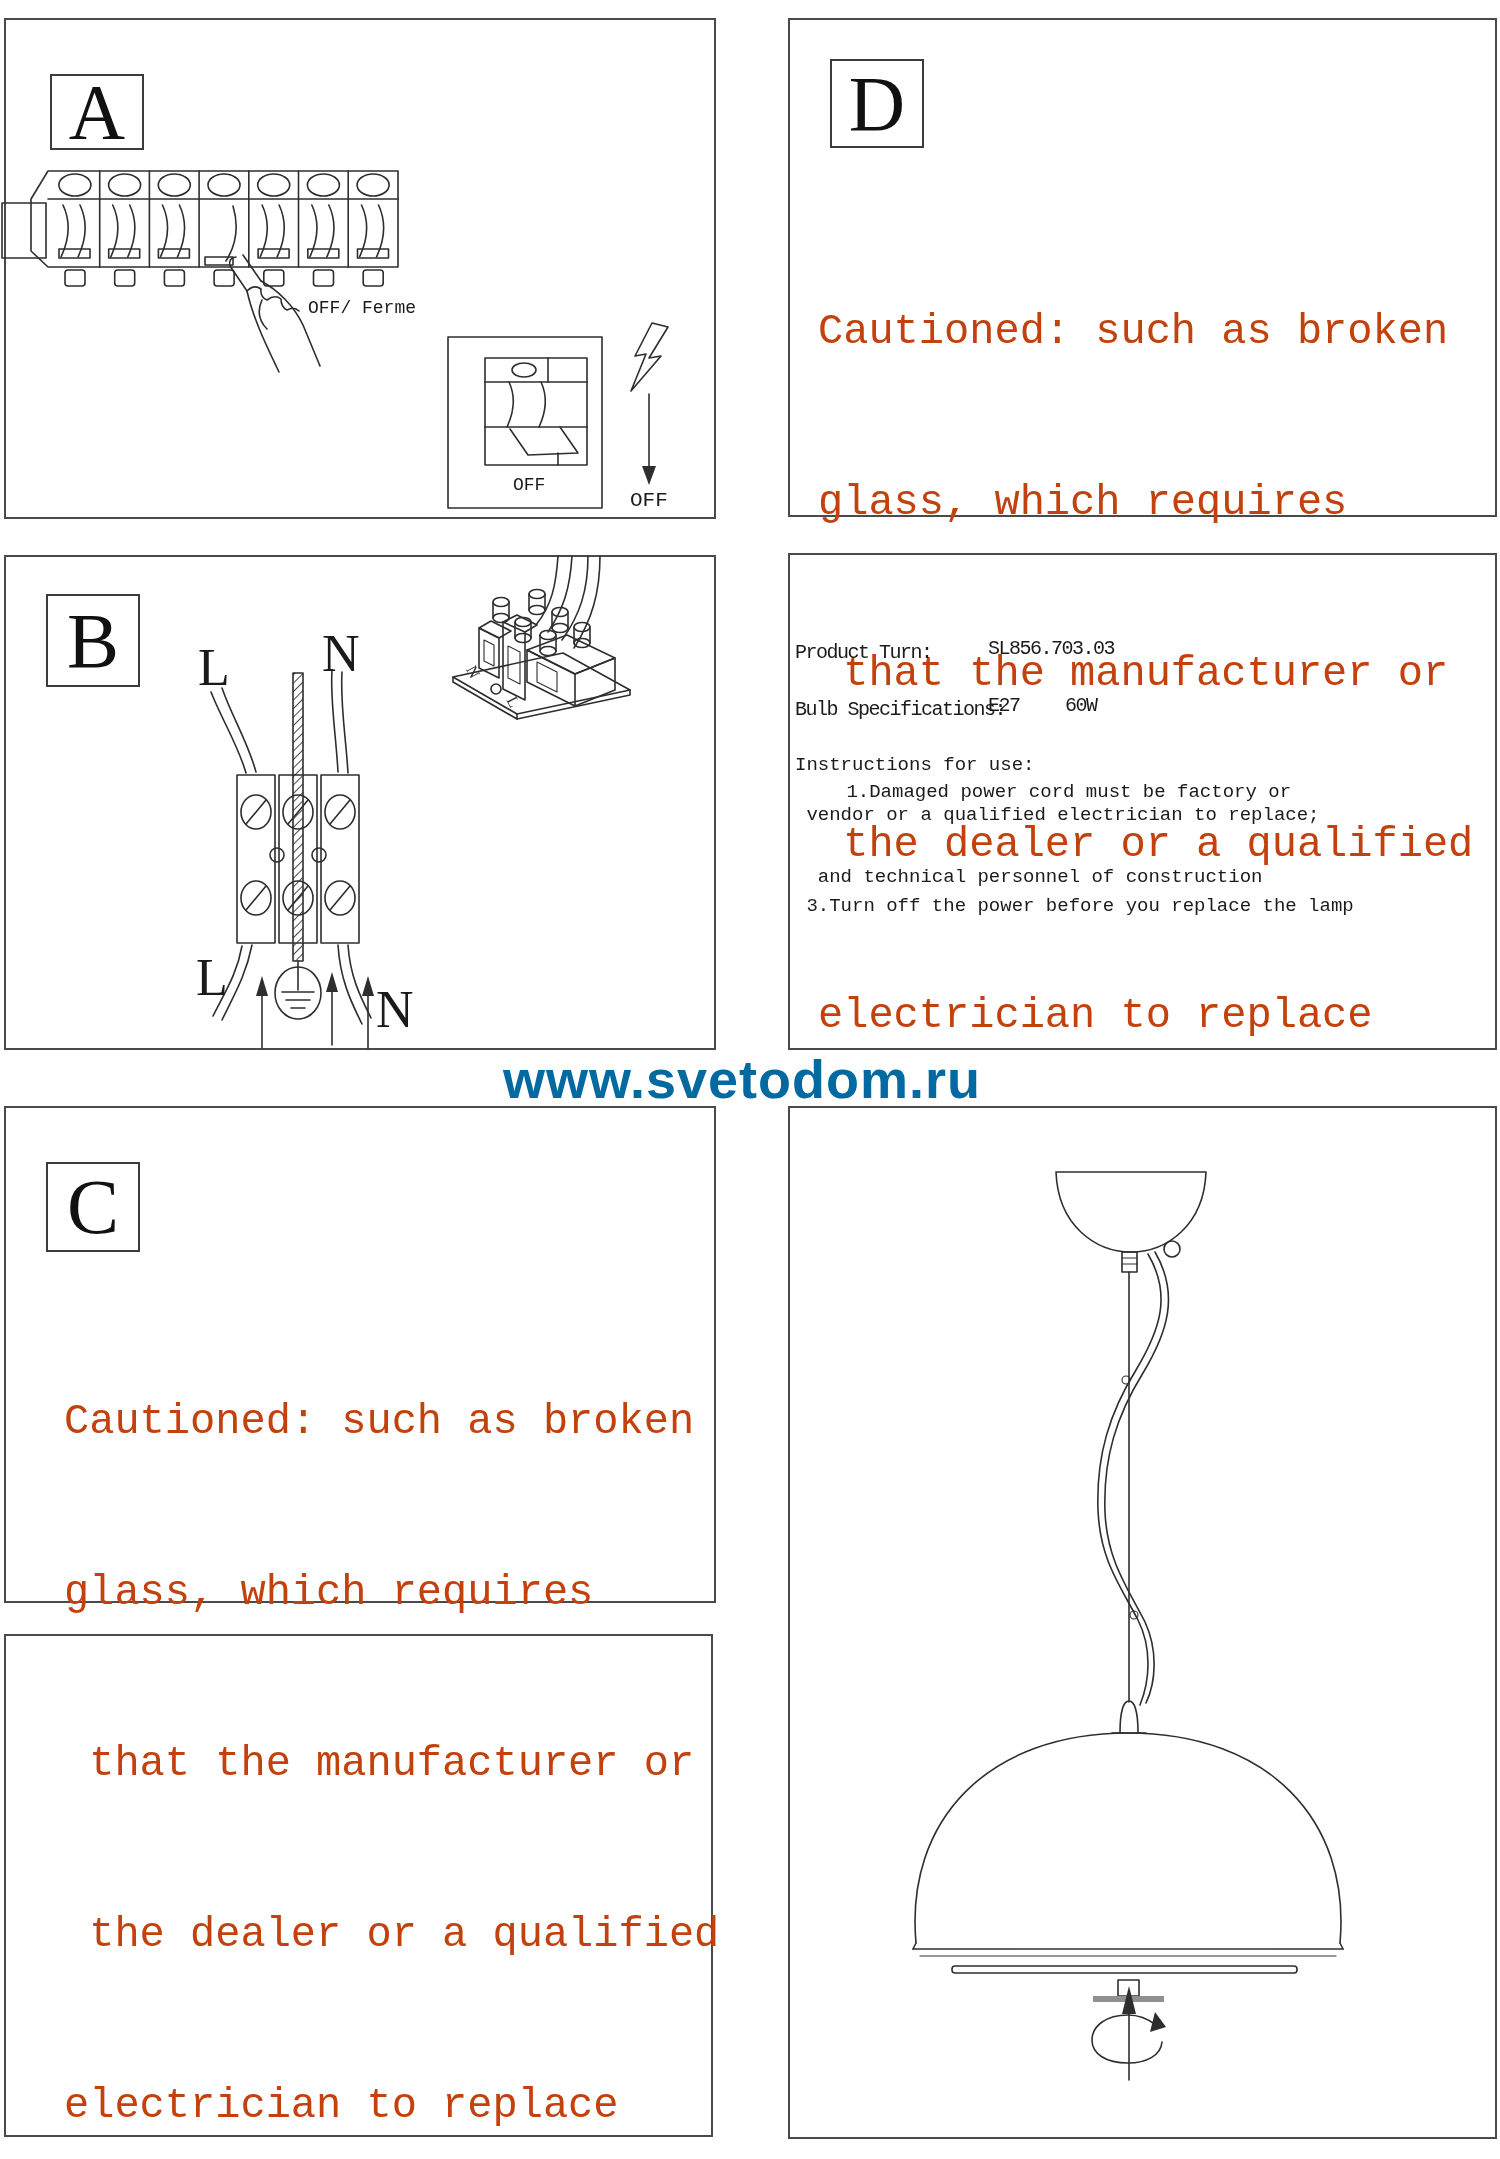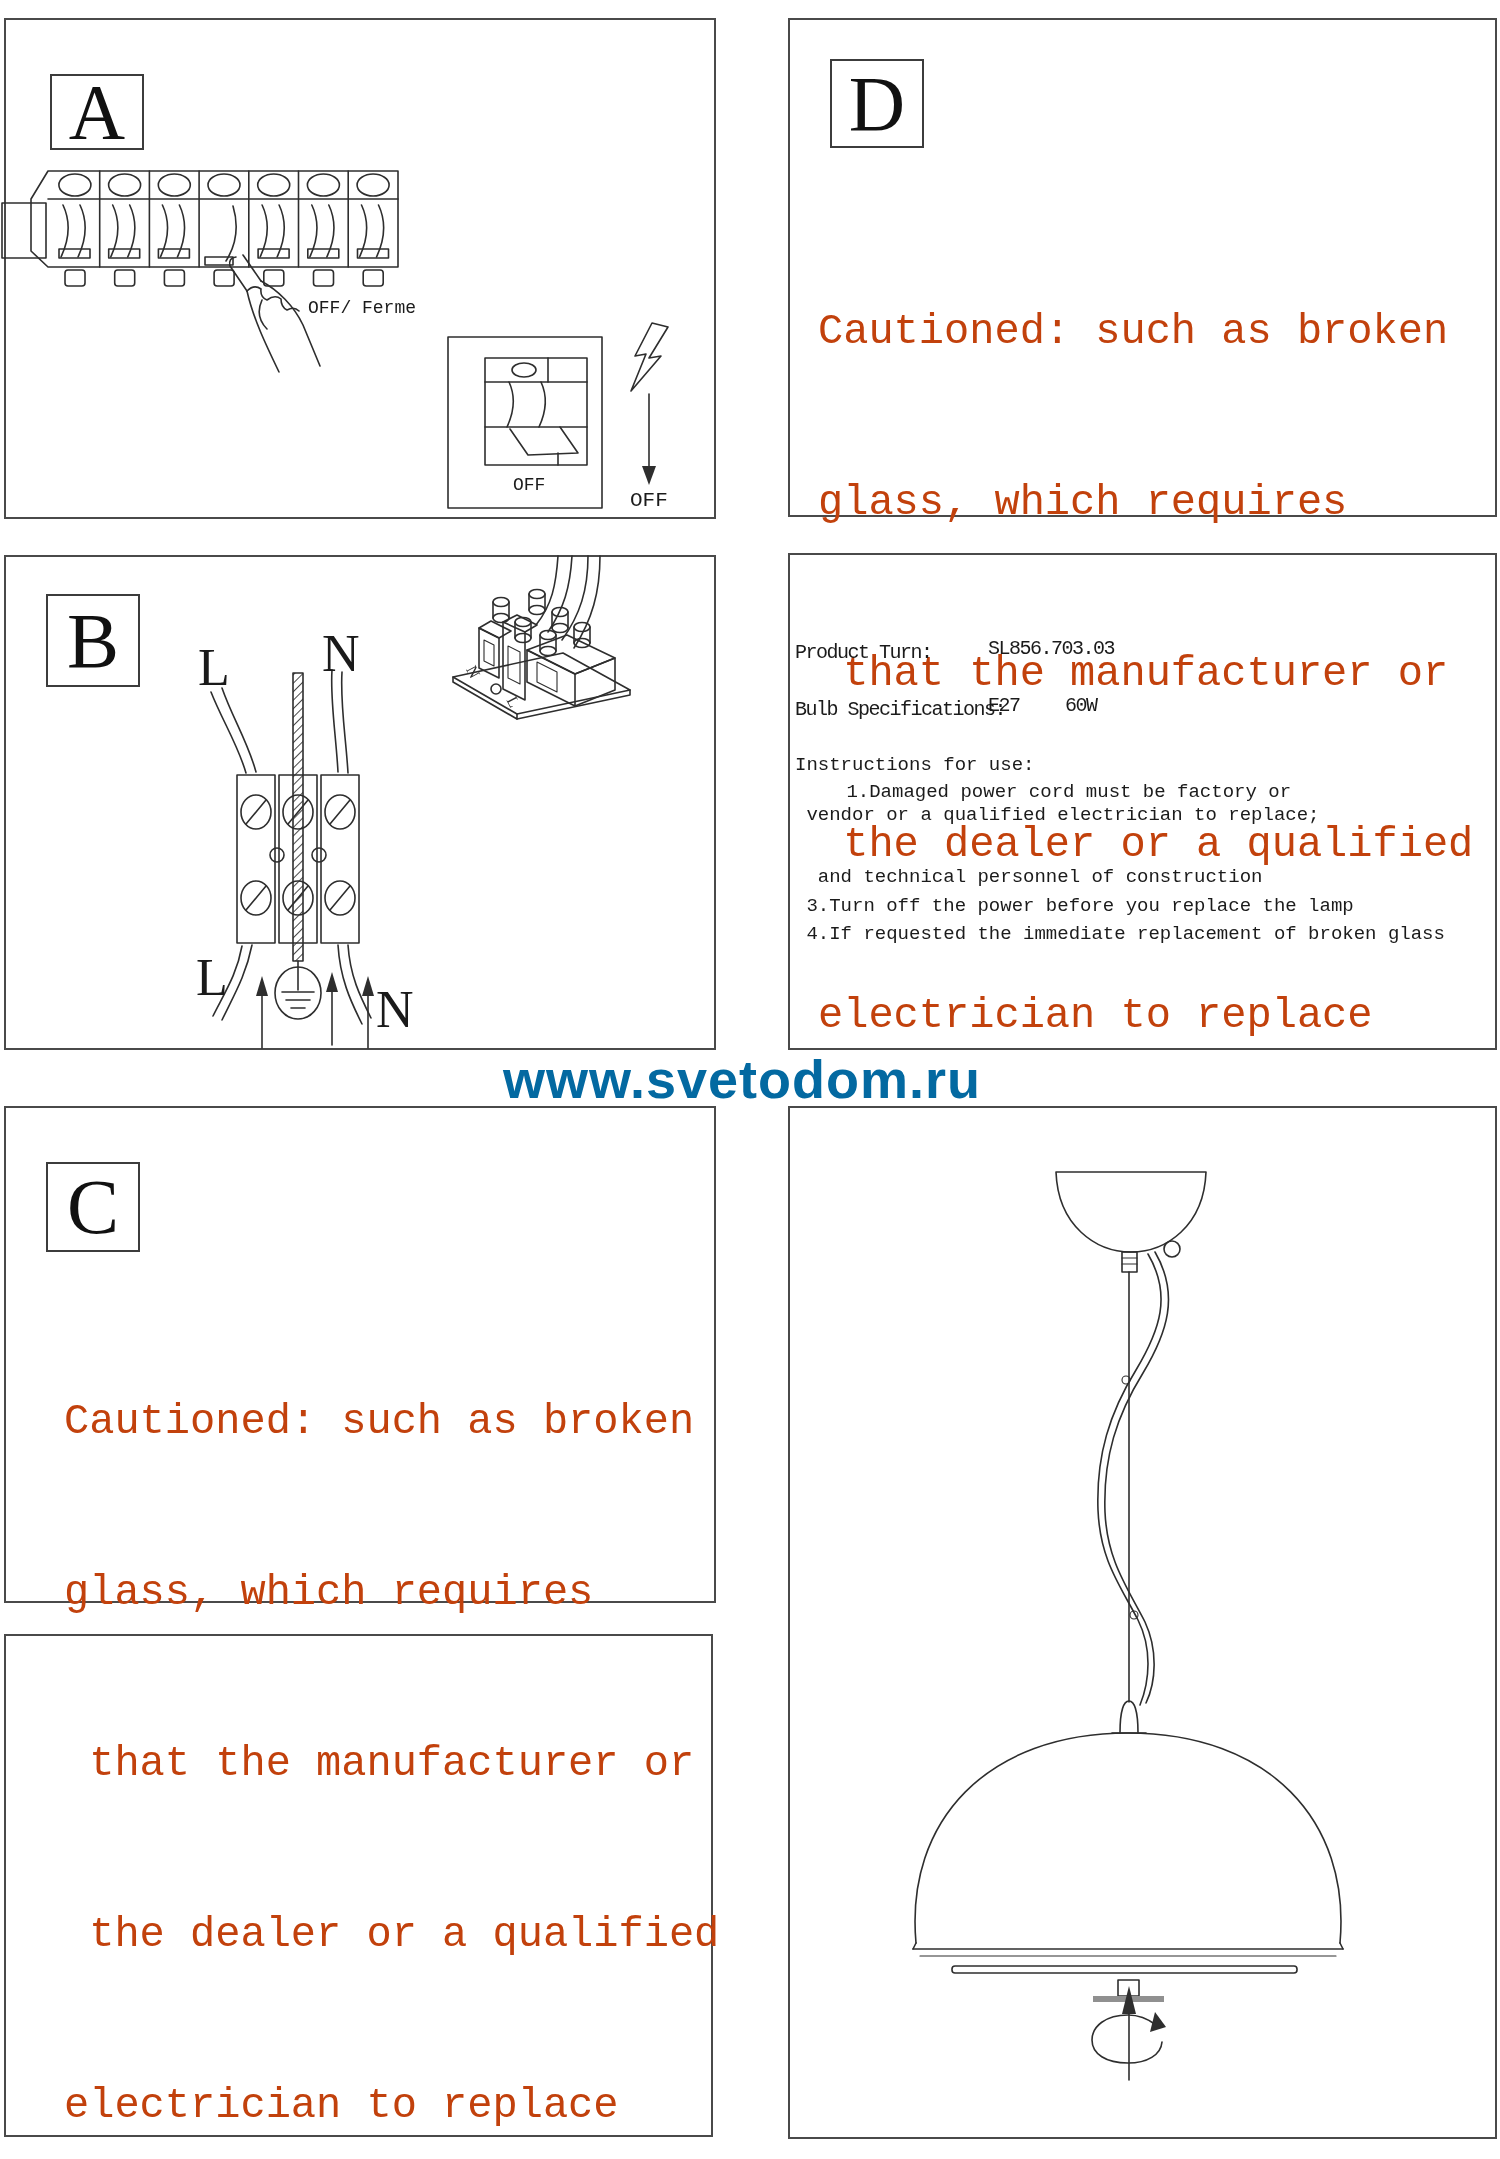--- a/index.html
+++ b/index.html
@@ -95,21 +95,20 @@
   <div class="txt mono20 tight" data-name="product-type-label" style="left:795px; top:641px;">Product Turn:</div>
   <div class="txt val24" data-name="product-type-value" style="left:988px; top:637px;">SL856.703.03</div>
   <div class="txt mono20 tight" data-name="bulb-spec-label" style="left:795px; top:698px;">Bulb Specifications:</div>
   <div class="txt val24" data-name="bulb-socket-value" style="left:988px; top:694px;">E27</div>
   <div class="txt val24" data-name="bulb-wattage-value" style="left:1065px; top:694px;">60W</div>
   <div class="txt mono19" data-name="instructions-title" style="left:795px; top:754px;">Instructions for use:</div>
   <div class="txt mono19" data-name="instruction-line-1" style="left:835px; top:781px;"> 1.Damaged power cord must be factory or</div>
   <div class="txt mono19" data-name="instruction-line-1b" style="left:795px; top:804px;"> vendor or a qualified electrician to replace;</div>
   <div class="txt mono19" data-name="instruction-line-2b" style="left:795px; top:866px;">  and technical personnel of construction</div>
   <div class="txt mono19" data-name="instruction-line-3" style="left:795px; top:895px;"> 3.Turn off the power before you replace the lamp</div>
-  <div class="txt mono19" data-name="instruction-line-4" style="left:795px; top:923px;"> 4.If requested the immediate replacement of broken glass</div>
 
   <svg class="art" data-name="line-art-layer" width="1500" height="2159" viewBox="0 0 1500 2159">
     <defs>
       <pattern id="hatch" width="6" height="6" patternUnits="userSpaceOnUse" patternTransform="rotate(45)">
         <line x1="0" y1="0" x2="0" y2="6" stroke="#4a4a4a" stroke-width="2"></line>
       </pattern>
     </defs>
 
     <g data-name="circuit-breaker-row-drawing">
       <rect x="2" y="203" width="44" height="55"></rect>

